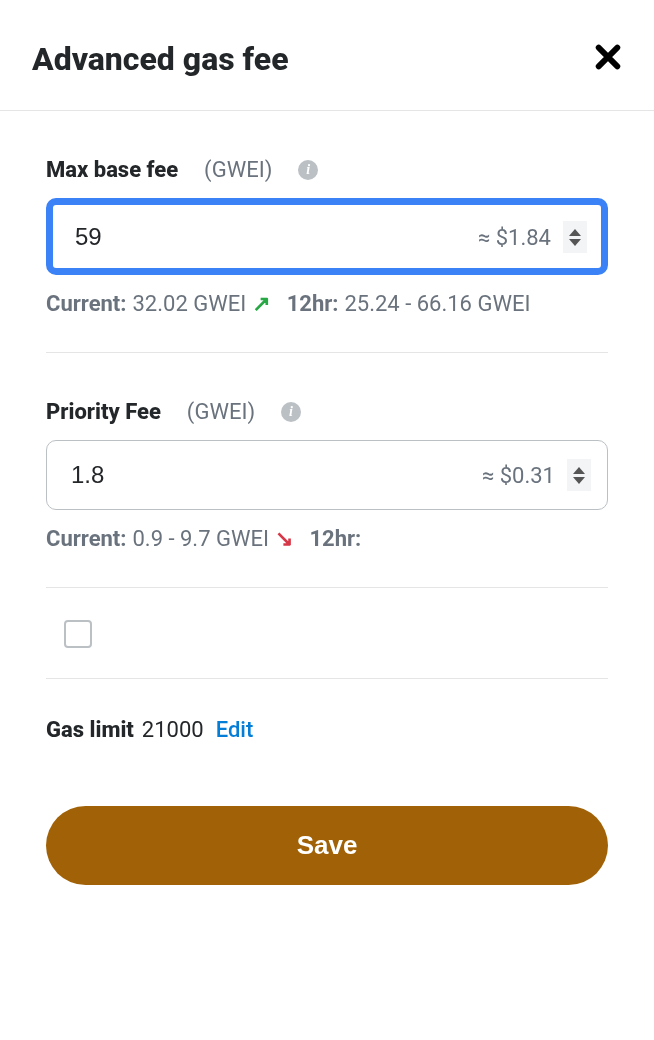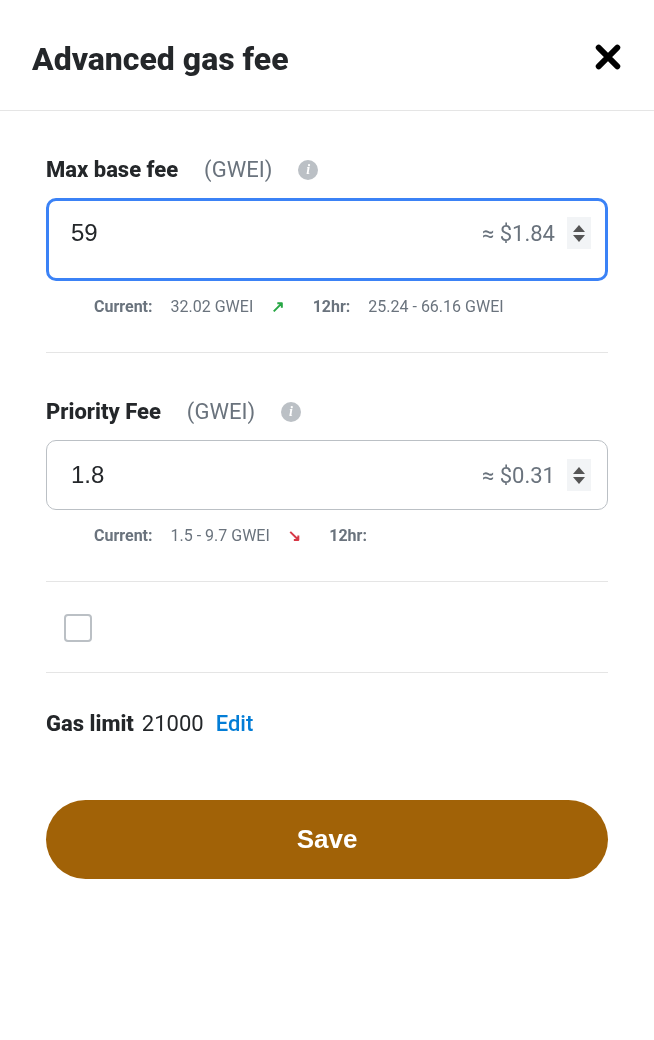--- a/index.html
+++ b/index.html
@@ -75,22 +75,22 @@
   .input-box {
     display: flex;
     align-items: center;
     border: 1px solid #bbc0c5;
     border-radius: 10px;
     padding: 18px 16px 18px 24px;
     margin-bottom: 16px;
     gap: 12px;
   }
   .input-box.focused {
-    border: 3px solid #3b82f6;
-    padding: 16px 14px 29px 22px;
+    border: 7px solid #3b82f6;
+    padding: 16px 14px 15px 22px;
   }
   .input-value {
     flex: 1;
     font-size: 24px;
     font-weight: 400;
     color: #24272a;
     border: none;
     outline: none;
     background: transparent;
   }
@@ -109,27 +109,26 @@
     cursor: pointer;
   }
   .stepper .tri {
     width: 0; height: 0;
     border-left: 6px solid transparent;
     border-right: 6px solid transparent;
   }
   .stepper .up { border-bottom: 7px solid #555; margin-bottom: 3px; }
   .stepper .down { border-top: 7px solid #555; }
   .stats {
-    font-size: 16px;
+    font-size: 22px;
     color: #6a737d;
     display: flex;
     flex-wrap: wrap;
-    gap: 18px;
-    align-items: center;
-    margin-left: 48px;
+    gap: 6px;
+    align-items: center;
   }
   .stats .lbl { font-weight: 700; }
   .arrow-up {
     color: #28a745;
     font-weight: 900;
     display: inline-block;
     margin-right: 10px;
   }
   .arrow-down {
     color: #d73847;
@@ -233,21 +232,21 @@
       <div class="input-box">
         <input class="input-value" value="1.8" style="">
         <span class="usd">≈ $0.31</span>
         <div class="stepper">
           <div class="tri up"></div>
           <div class="tri down"></div>
         </div>
       </div>
       <div class="stats">
         <span class="lbl">Current:</span>
-        <span>1.5 - 9.7 GWEI</span>
+        <span>0.9 - 9.7 GWEI</span>
         <span class="arrow-down">↘</span>
         <span class="lbl">12hr:</span>
       </div>
     </div>
 
     <div class="save-default-section">
       <div class="checkbox"></div>
     </div>
 
     <div class="gas-limit-row">

